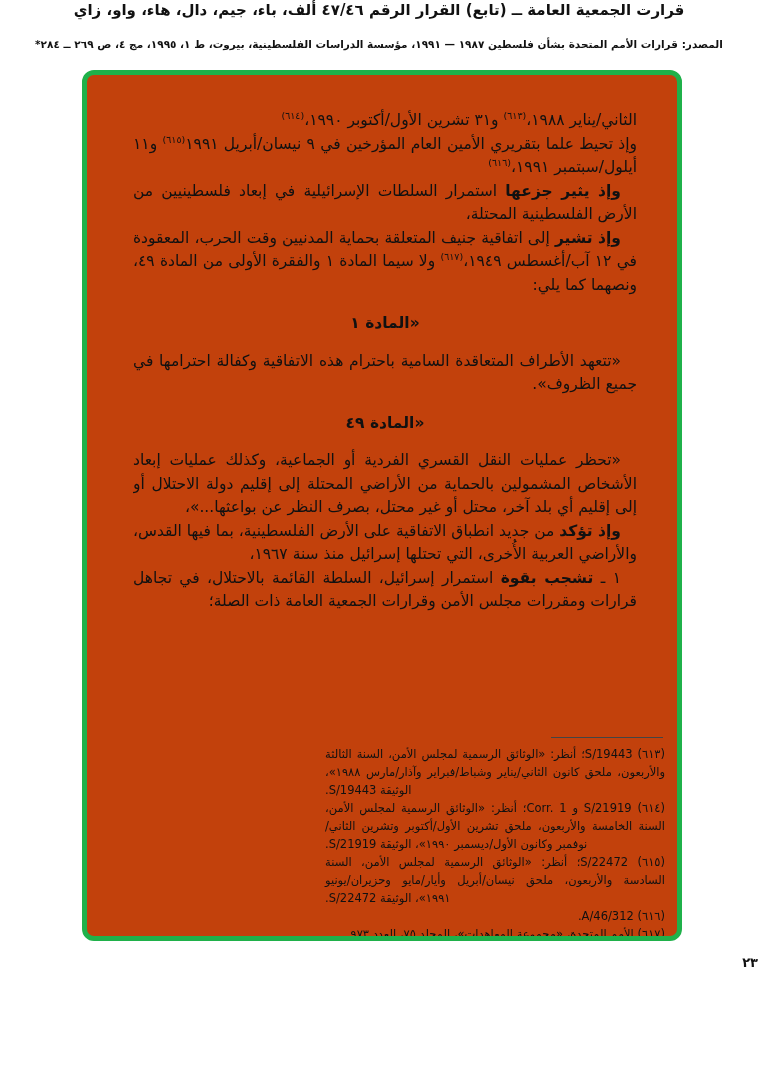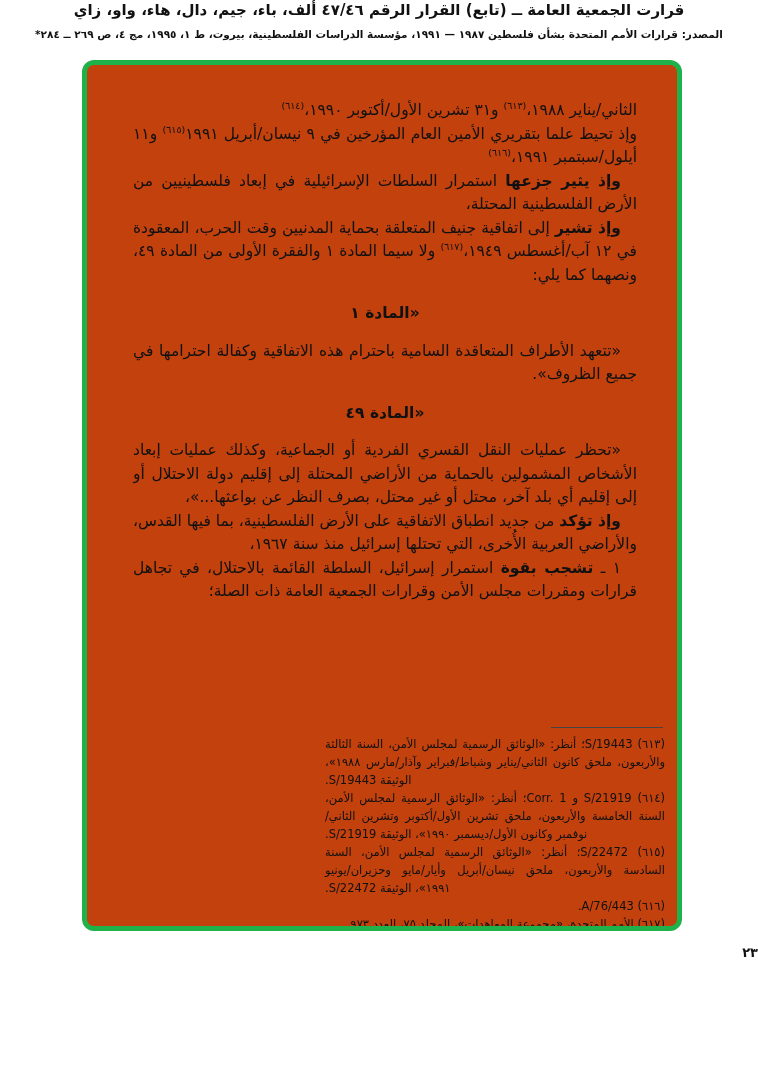--- a/index.html
+++ b/index.html
@@ -13,21 +13,21 @@
   }
   .page{width:758px;height:1078px;position:relative;}
 
   
   .hdr{text-align:center;direction:rtl;}
   .hdr-title{
     font-size:15px;font-weight:bold;letter-spacing:0;
     line-height:20px;
   }
   .hdr-source{
-    margin-top:7px;
+    margin-top:17px;
     font-size:10.5px;font-weight:bold;
     line-height:14px;
     white-space:nowrap;
   }
 
   
   .green-box{
     box-sizing:border-box;
     margin:19px 76px 0 82px;
     width:600px;height:871px;
@@ -119,21 +119,21 @@
       <p class="ind"><span>١ ـ </span><span class="b">تشجب بقوة</span><span> استمرار إسرائيل، السلطة القائمة بالاحتلال، في تجاهل قرارات ومقررات مجلس الأمن وقرارات الجمعية العامة ذات الصلة؛</span></p>
 
     </div>
 
     <div class="fn-sep"></div>
 
     <div class="footnotes">
       <p class="last-left"><span>(٦١٣)</span> <span>S/19443؛ أنظر: «الوثائق الرسمية لمجلس الأمن، السنة الثالثة والأربعون، ملحق كانون الثاني/يناير وشباط/فبراير وآذار/مارس ١٩٨٨»، الوثيقة S/19443.</span></p>
       <p class="last-left"><span>(٦١٤)</span> <span>S/21919 و Corr. 1؛ أنظر: «الوثائق الرسمية لمجلس الأمن، السنة الخامسة والأربعون، ملحق تشرين الأول/أكتوبر وتشرين الثاني/نوفمبر وكانون الأول/ديسمبر ١٩٩٠»، الوثيقة S/21919.</span></p>
       <p class="last-left"><span>(٦١٥)</span> <span>S/22472؛ أنظر: «الوثائق الرسمية لمجلس الأمن، السنة السادسة والأربعون، ملحق نيسان/أبريل وأيار/مايو وحزيران/يونيو ١٩٩١»، الوثيقة S/22472.</span></p>
-      <p class="right"><span>(٦١٦)</span> <span>A/76/443.</span></p>
+      <p class="right"><span>(٦١٦)</span> <span>A/46/312.</span></p>
       <p class="right"><span>(٦١٧)</span> <span>الأمم المتحدة، «مجموعة المعاهدات»، المجلد ٧٥، العدد ٩٧٣.</span></p>
     </div>
 
   </div>
 
   <div class="page-number">٢٣</div>
 
 </div>
 
 </body></html>

